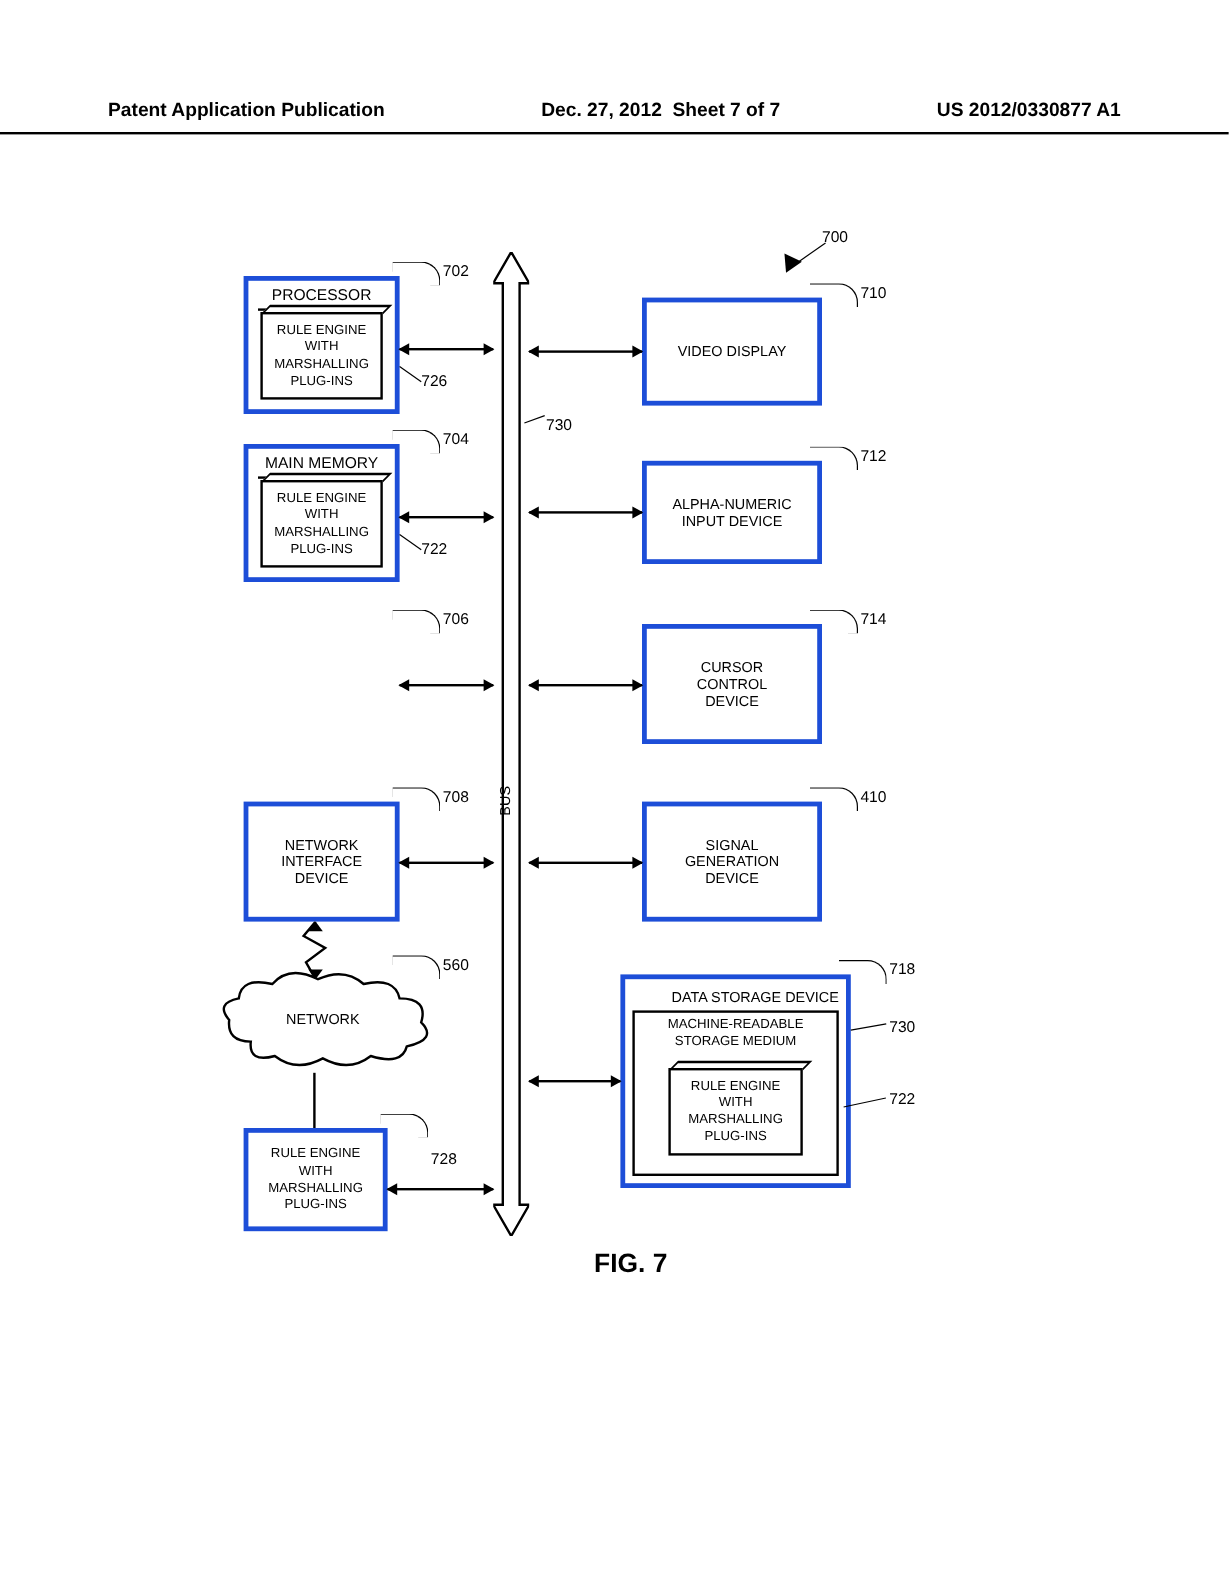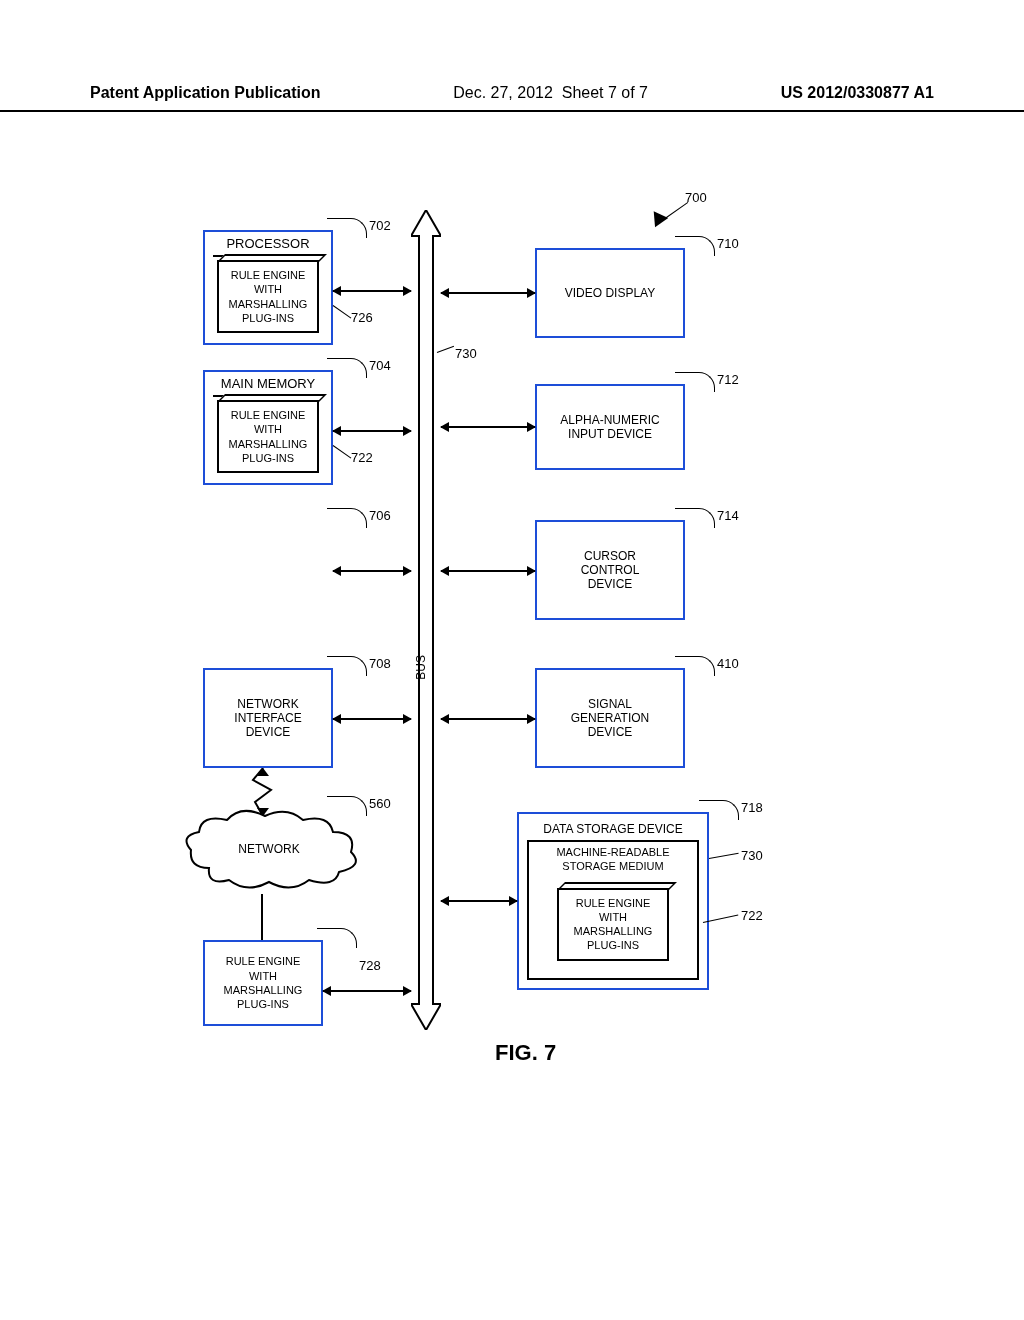--- a/index.html
+++ b/index.html
@@ -15,32 +15,32 @@
     top: 84px;
     left: 0;
     right: 0;
     padding: 0 90px 8px 90px;
     display: flex;
     justify-content: space-between;
     font-size: 16px;
     border-bottom: 2px solid #000;
   }
   .page-header .left { font-weight: bold; }
-  .page-header .mid { font-weight: normal; }
+  .page-header .mid { font-weight: bold; }
   .page-header .right { font-weight: bold; }
   .diagram {
     position: absolute;
     top: 200px;
     left: 155px;
     width: 640px;
     height: 870px;
   }
   .box {
     position: absolute;
-    border: 2px solid #1d4ed8;
+    border: 4px solid #1d4ed8;
     background: #fff;
     text-align: center;
     font-size: 12px;
     display: flex;
     flex-direction: column;
     justify-content: center;
     align-items: center;
     padding: 6px;
   }
   .box.outer-with-title .title {
@@ -285,21 +285,21 @@
 
   <div class="box" style="left:380px; top:468px; width:150px; height:100px;">
     <span style="white-space:pre-line;">SIGNAL
 GENERATION
 DEVICE</span>
   </div>
   <div class="curve-leader" style="left:520px; top:456px;"></div>
   <div class="refnum" style="left:562px; top:456px;">410</div>
   <div class="arrow-h both" style="left:286px; top:518px; width:94px;"></div>
 
-  <div class="box" style="left:362px; top:612px; width:192px; height:178px; padding:6px; justify-content:flex-start;">
+  <div class="box" style="left:362px; top:612px; width:192px; height:178px; padding:6px; justify-content:flex-start;align-items:flex-end;">
     <div style="font-size:12px; padding:2px 0 4px 0;">DATA STORAGE DEVICE</div>
     <div style="border:2px solid #000; width:172px; height:140px; position:relative; padding:4px; display:flex; flex-direction:column; align-items:center;">
       <div style="font-size:11px; white-space:pre-line; line-height:1.25; padding-bottom:4px;">MACHINE-READABLE
 STORAGE MEDIUM</div>
       <div class="threed-wrap" style="width:112px; margin-top:10px;">
         <div class="top-face"></div>
         <div class="inner-box" style="font-size:11px;"><span style="white-space:pre-line;">RULE ENGINE
 WITH
 MARSHALLING
 PLUG-INS</span></div>

